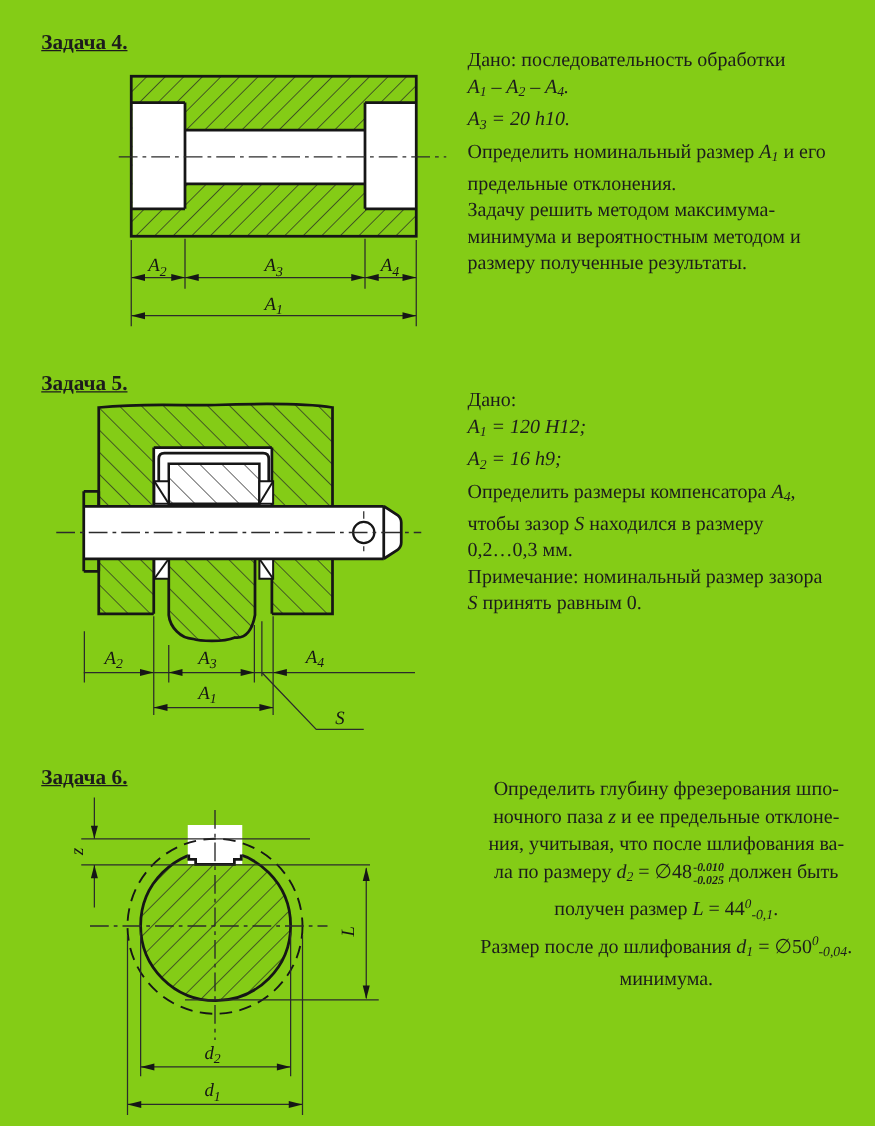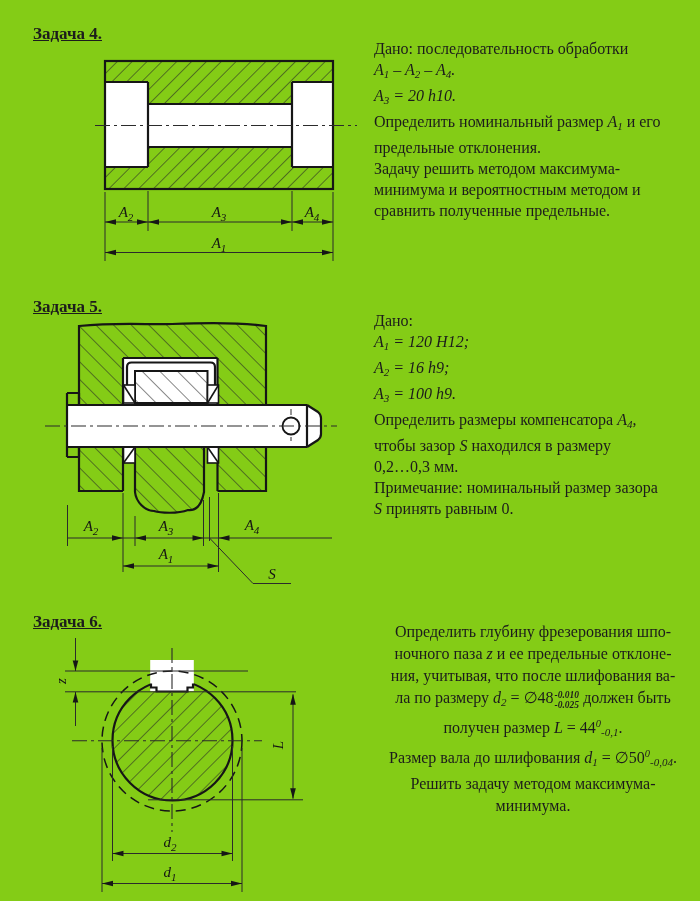--- a/index.html
+++ b/index.html
@@ -33,21 +33,21 @@
 
   <div class="title" style="top:24px">Задача 4.</div>
   <div class="task-text" style="top:27px">
       <div class="tl"><span>Дано: последовательность обработки</span></div>
       <div class="tl"><span class="it">A</span><span class="sb">1</span><span class="it"> – </span><span class="it">A</span><span class="sb">2</span><span class="it"> – </span><span class="it">A</span><span class="sb">4</span><span class="it">.</span></div>
       <div class="tl"><span class="it">A</span><span class="sb">3</span><span class="it"> = 20 h10.</span></div>
       <div class="tl"><span>Определить номинальный размер </span><span class="it">A</span><span class="sb">1</span><span> и его</span></div>
       <div class="tl"><span>предельные отклонения.</span></div>
       <div class="tl"><span>Задачу решить методом максимума-</span></div>
       <div class="tl"><span>минимума и вероятностным методом и</span></div>
-      <div class="tl"><span>сравнить полученные предельные.</span></div>
+      <div class="tl"><span>размеру полученные результаты.</span></div>
     </div>
 
   <svg class="draw" style="left:88px;top:48px" width="275" height="222" viewBox="88 48 275 222">
     <defs>
       <pattern id="h4" width="10.5" height="10.5" patternUnits="userSpaceOnUse" patternTransform="rotate(45)">
         <line x1="0" y1="0" x2="0" y2="10.5" stroke="#262626" stroke-width="1.1"></line>
       </pattern>
     </defs>
     <g>
       <rect x="105" y="61" width="228" height="128" fill="url(#h4)"></rect>
@@ -80,21 +80,20 @@
       <text class="dl" x="312" y="217" text-anchor="middle"><tspan>A</tspan><tspan class="dls" dy="3.5">4</tspan></text>
       <text class="dl" x="219" y="248" text-anchor="middle"><tspan>A</tspan><tspan class="dls" dy="3.5">1</tspan></text>
     </g>
   </svg>
 
   <div class="title" style="top:297px">Задача 5.</div>
   <div class="task-text" style="top:299px">
       <div class="tl"><span>Дано:</span></div>
       <div class="tl"><span class="it">A</span><span class="sb">1</span><span class="it"> = 120 H12;</span></div>
       <div class="tl"><span class="it">A</span><span class="sb">2</span><span class="it"> = 16 h9;</span></div>
-      <div class="tl"><span class="it">A</span><span class="sb">3</span><span class="it"> = 100 h9.</span></div>
       <div class="tl"><span>Определить размеры компенсатора </span><span class="it">A</span><span class="sb">4</span><span>,</span></div>
       <div class="tl"><span>чтобы зазор </span><span class="it">S</span><span> находился в размеру</span></div>
       <div class="tl"><span>0,2…0,3 мм.</span></div>
       <div class="tl"><span>Примечание: номинальный размер зазора</span></div>
       <div class="tl"><span class="it">S</span><span> принять равным 0.</span></div>
     </div>
 
   <svg class="draw" style="left:40px;top:308px" width="300" height="290" viewBox="40 308 300 290">
     <defs>
       <pattern id="h5" width="12.5" height="12.5" patternUnits="userSpaceOnUse" patternTransform="rotate(-45)">
@@ -164,22 +163,21 @@
     </g>
   </svg>
 
   <div class="title" style="top:612px">Задача 6.</div>
   <div class="task-text wide" style="top:610px">
       <div class="tl"><span>Определить глубину фрезерования шпо-</span></div>
       <div class="tl"><span>ночного паза </span><span class="it">z</span><span> и ее предельные отклоне-</span></div>
       <div class="tl"><span>ния, учитывая, что после шлифования ва-</span></div>
       <div class="tl"><span>ла по размеру </span><span class="it">d</span><span class="sb">2</span><span> = ∅48</span><span class="stk"><span>-0.010</span><span>-0.025</span></span><span> должен быть</span></div>
       <div class="tl"><span>получен размер </span><span class="it">L</span><span> = 44</span><span class="sp2">0</span><span class="sb">-0,1</span><span>.</span></div>
-      <div class="tl"><span>Размер вала до шлифования </span><span class="it">d</span><span class="sb">1</span><span> = ∅50</span><span class="sp2">0</span><span class="sb">-0,04</span><span>.</span></div>
-      <div class="tl"><span>Решить задачу методом максимума-</span></div>
+      <div class="tl"><span>Размер после до шлифования </span><span class="it">d</span><span class="sb">1</span><span> = ∅50</span><span class="sp2">0</span><span class="sb">-0,04</span><span>.</span></div>
       <div class="tl"><span>минимума.</span></div>
     </div>
 
   <svg class="draw" style="left:58px;top:632px" width="252" height="264" viewBox="58 632 252 264">
     <defs>
       <pattern id="h6" width="11.5" height="11.5" patternUnits="userSpaceOnUse" patternTransform="rotate(45)">
         <line x1="0" y1="0" x2="0" y2="11.5" stroke="#262626" stroke-width="1.1"></line>
       </pattern>
     </defs>
     <g>

